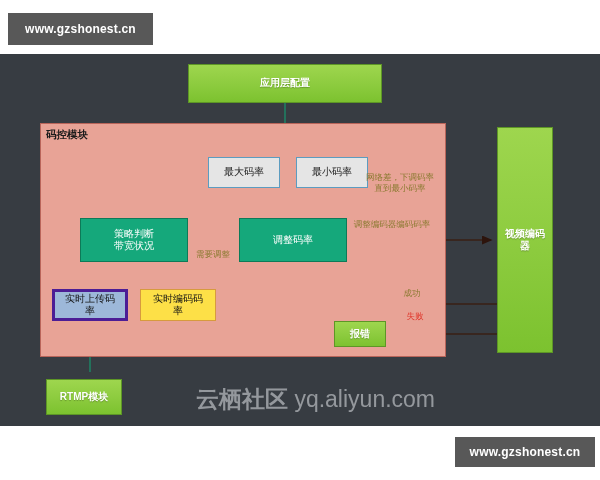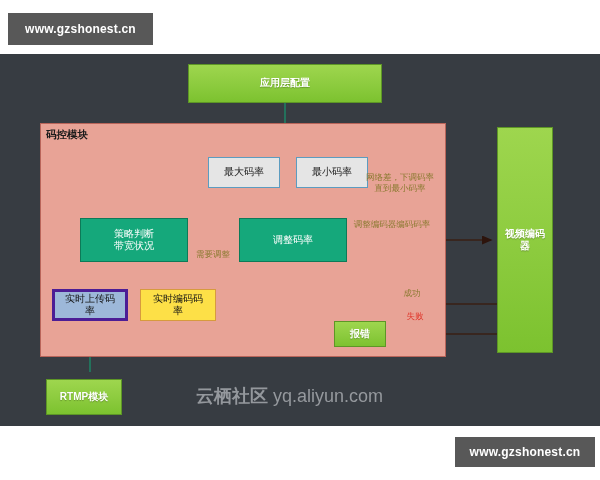--- a/index.html
+++ b/index.html
@@ -111,21 +111,21 @@
   #lbl-netgood{left:150px;top:172px;width:120px;}
   #lbl-netbad {left:340px;top:172px;width:120px;}
   #lbl-need   {left:185px;top:216px;width:56px;margin-top:33px;}
   #lbl-adjenc {left:340px;top:219px;width:104px;}
   #lbl-success{left:392px;top:288px;width:40px;}
   #lbl-fail   {left:398px;top:311px;width:34px;color:#e0392e;}
 
   
   #site-wm{
     position:absolute;left:196px;top:384px;
-    font-size:18px;color:#b9bcc0;opacity:.72;
+    font-size:23px;color:#b9bcc0;opacity:.72;
     white-space:nowrap;font-weight:bold;
   }
   #site-wm .sub{font-weight:normal;}
 
   svg#edges{position:absolute;left:0;top:0;width:600px;height:480px;overflow:visible;}
 </style>
 </head>
 <body>
 
 <div id="stage">

